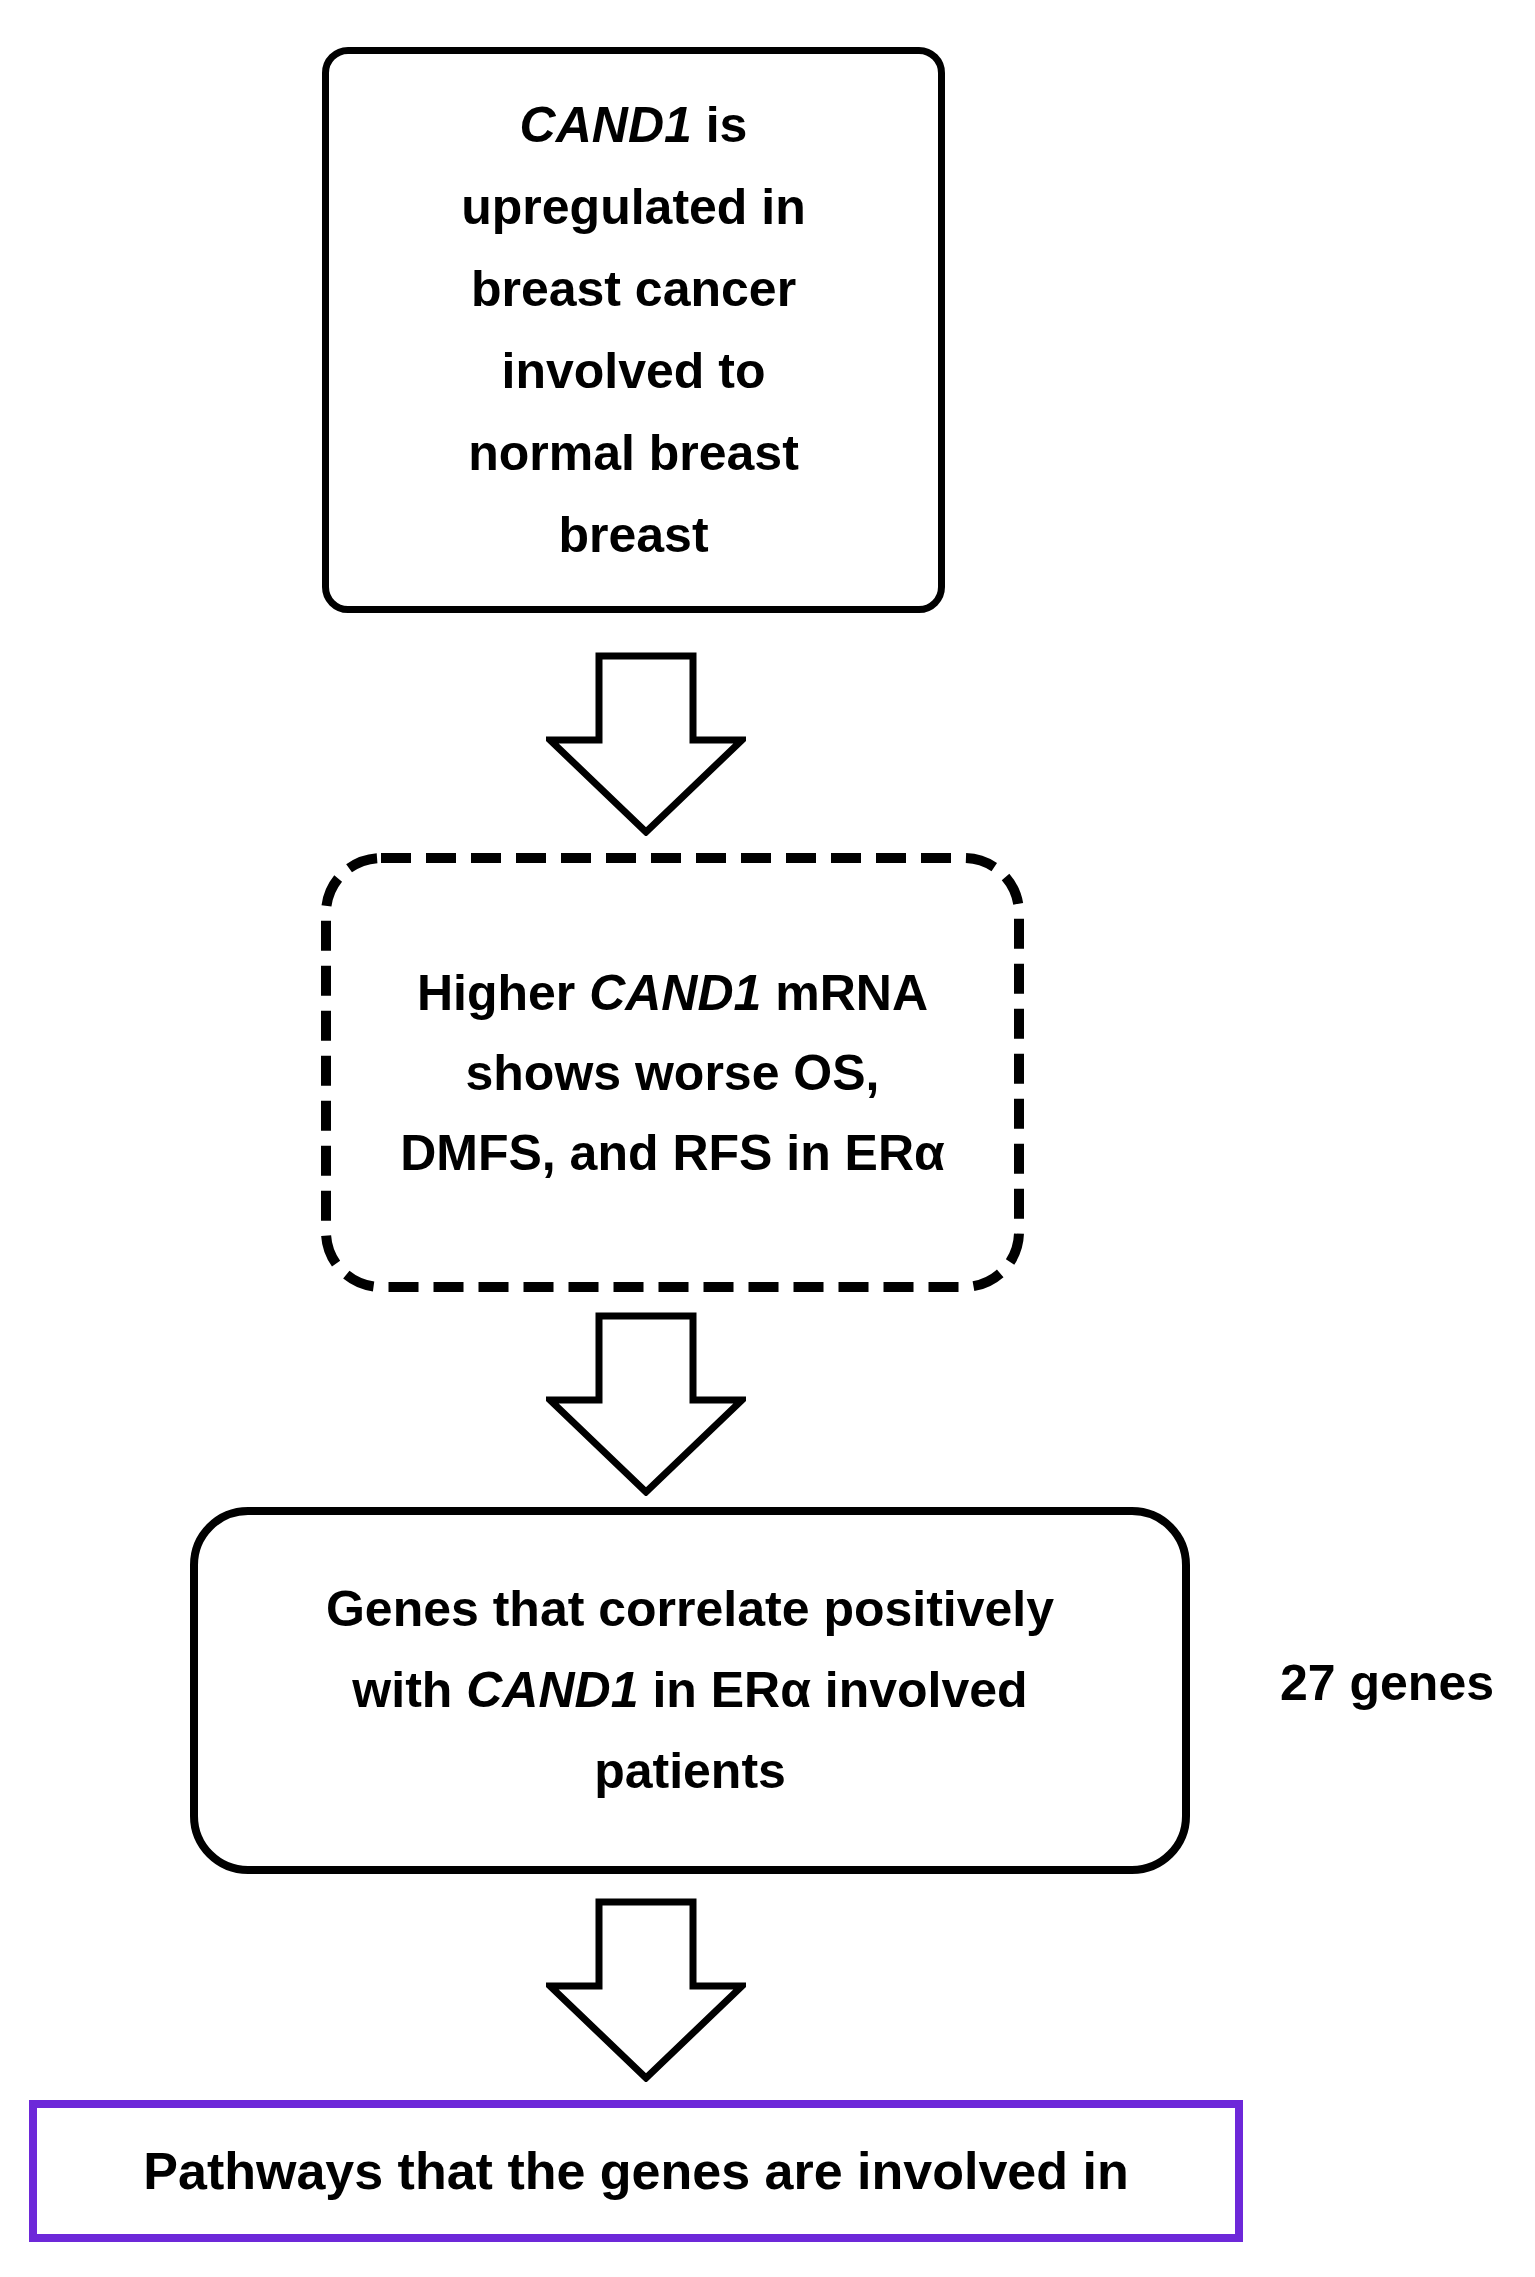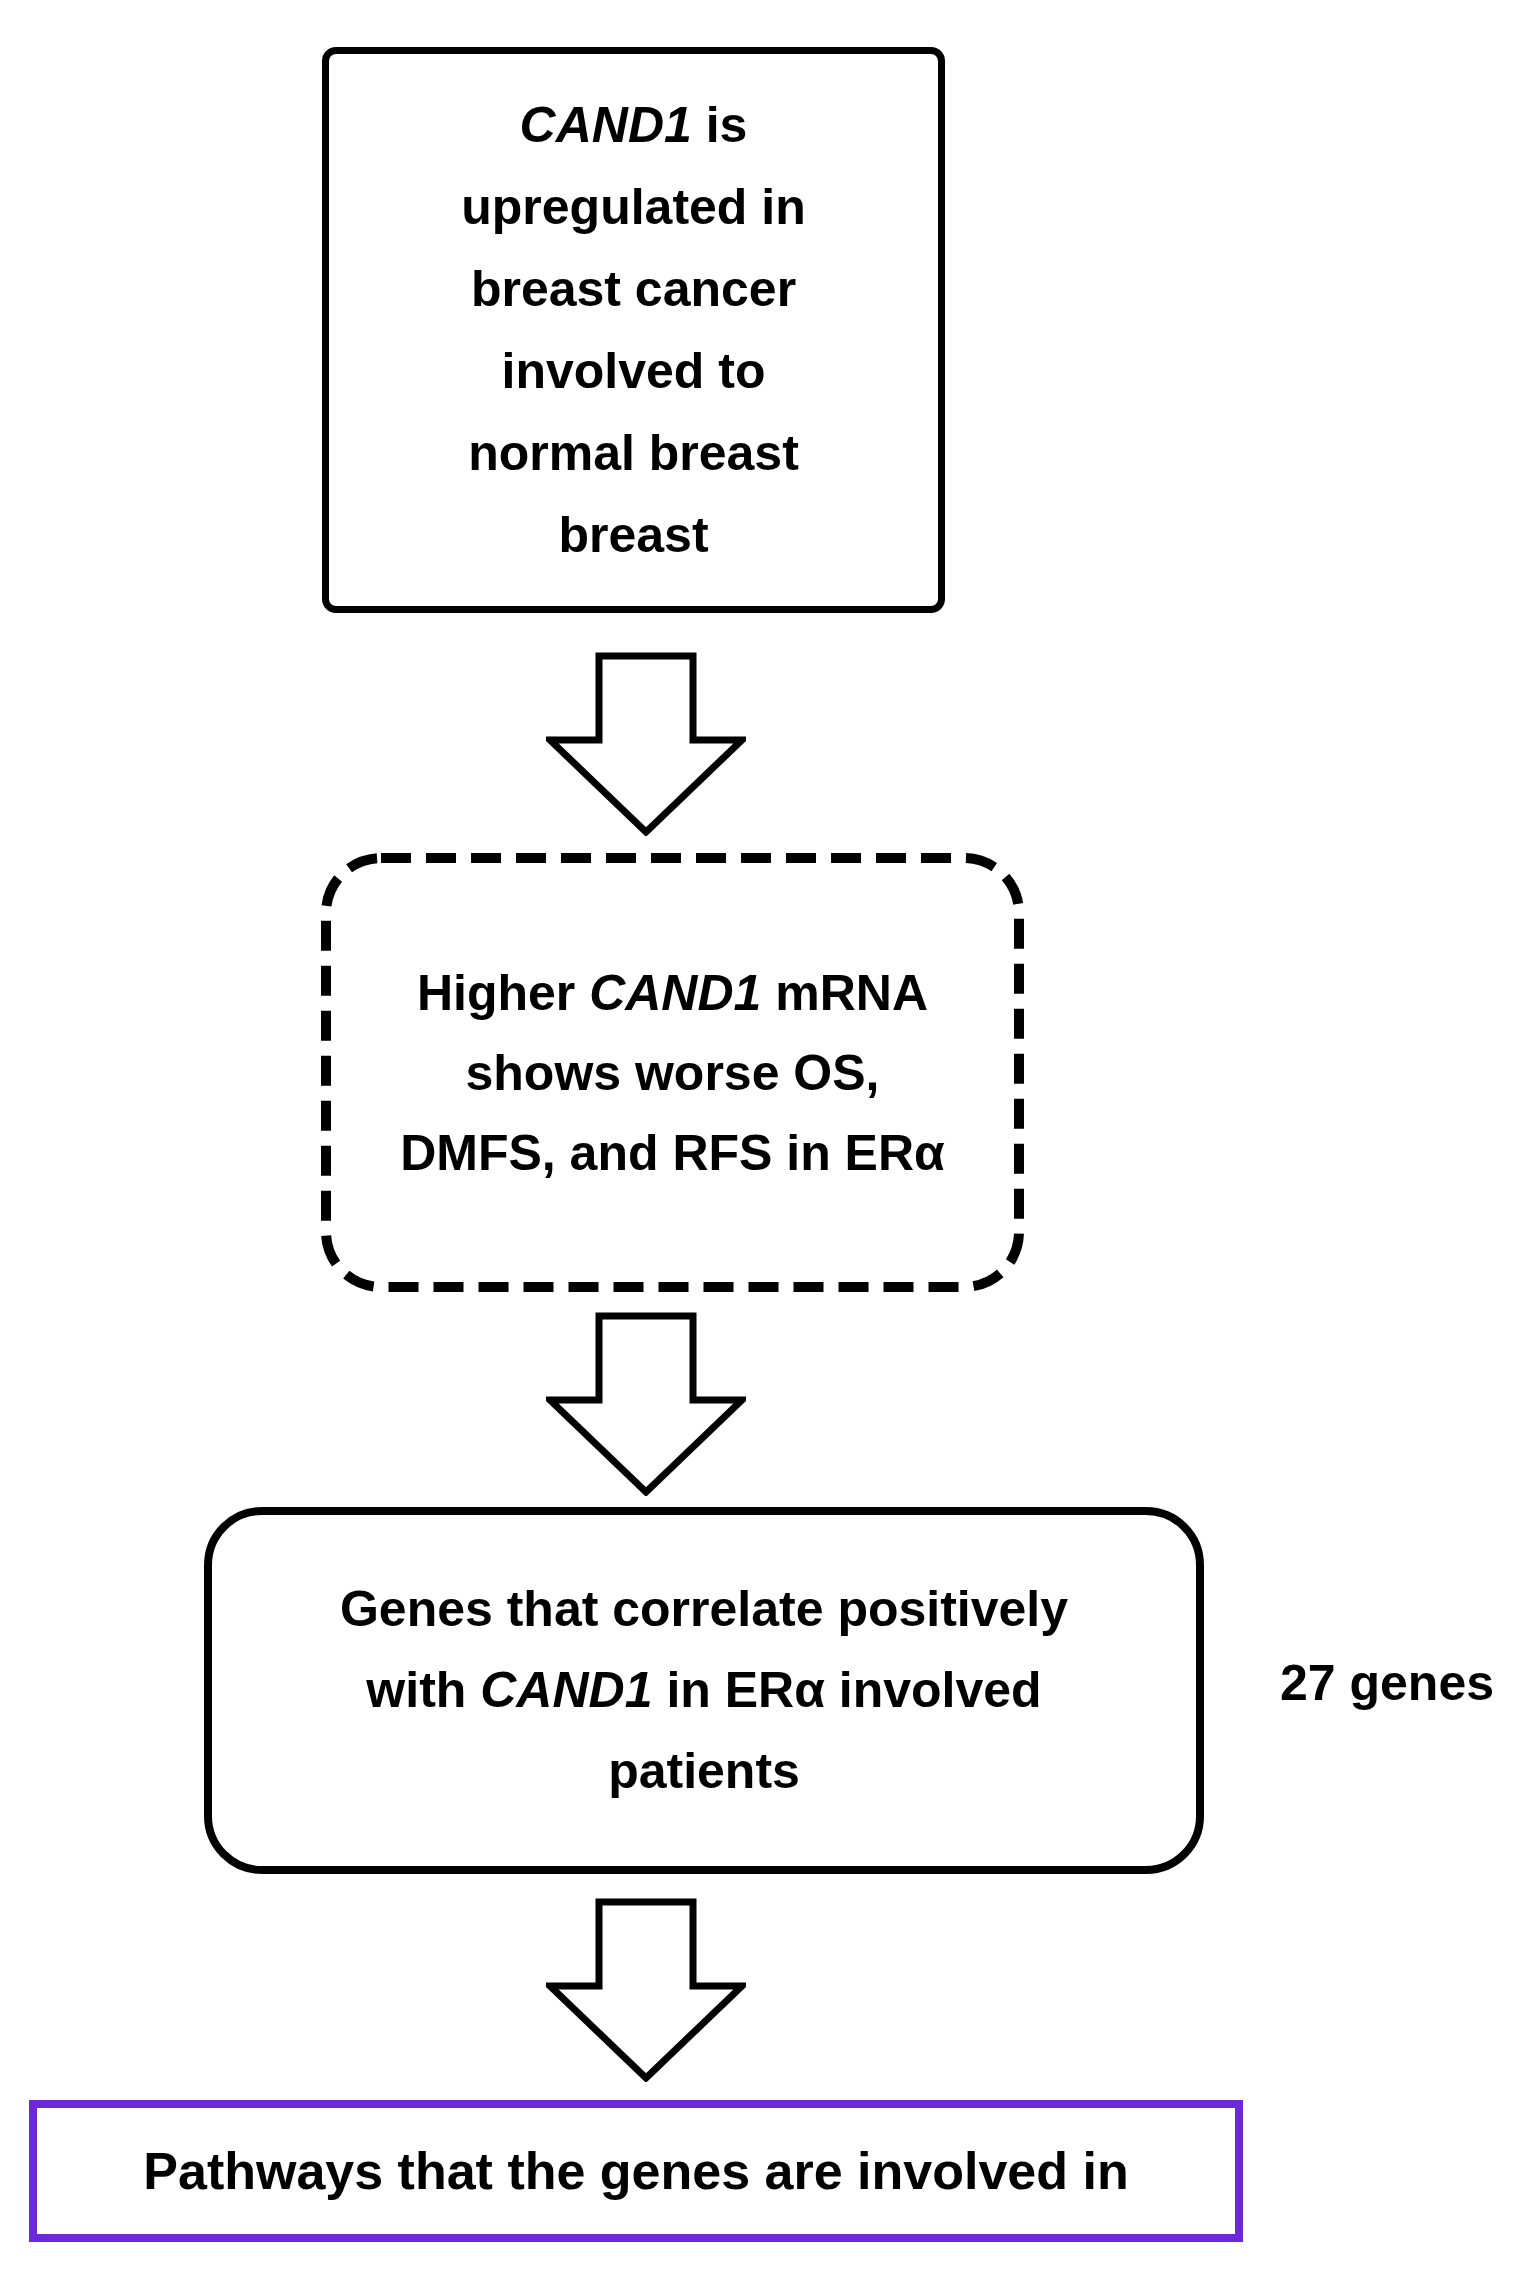--- a/index.html
+++ b/index.html
@@ -22,32 +22,32 @@
     justify-content: center;
     text-align: center;
   }
   .box .lines { position: relative; width: 100%; }
   .line { white-space: nowrap; }
   em { font-style: italic; }
 
   
   .b1 {
     left: 322px; top: 47px; width: 623px; height: 566px;
-    border: 7px solid #000; border-radius: 14px;
+    border: 7px solid #000; border-radius: 26px;
     font-size: 50px; line-height: 82px;
   }
   
   .b2 {
     left: 320px; top: 852px; width: 705px; height: 441px;
     font-size: 50px; line-height: 80px;
   }
   .dashed-border-svg { position: absolute; left: 0; top: 0; width: 100%; height: 100%; }
   
   .b3 {
-    left: 204px; top: 1507px; width: 1000px; height: 367px;
+    left: 190px; top: 1507px; width: 1000px; height: 367px;
     border: 8px solid #000; border-radius: 58px;
     font-size: 50px; line-height: 81px;
   }
   
   .b4 {
     left: 29px; top: 2100px; width: 1214px; height: 142px;
     border: 8px solid #6d28d9; border-radius: 0;
     font-size: 52px; line-height: 56px;
   }
   .arrow { position: absolute; left: 546px; width: 200px; height: 184px; }

